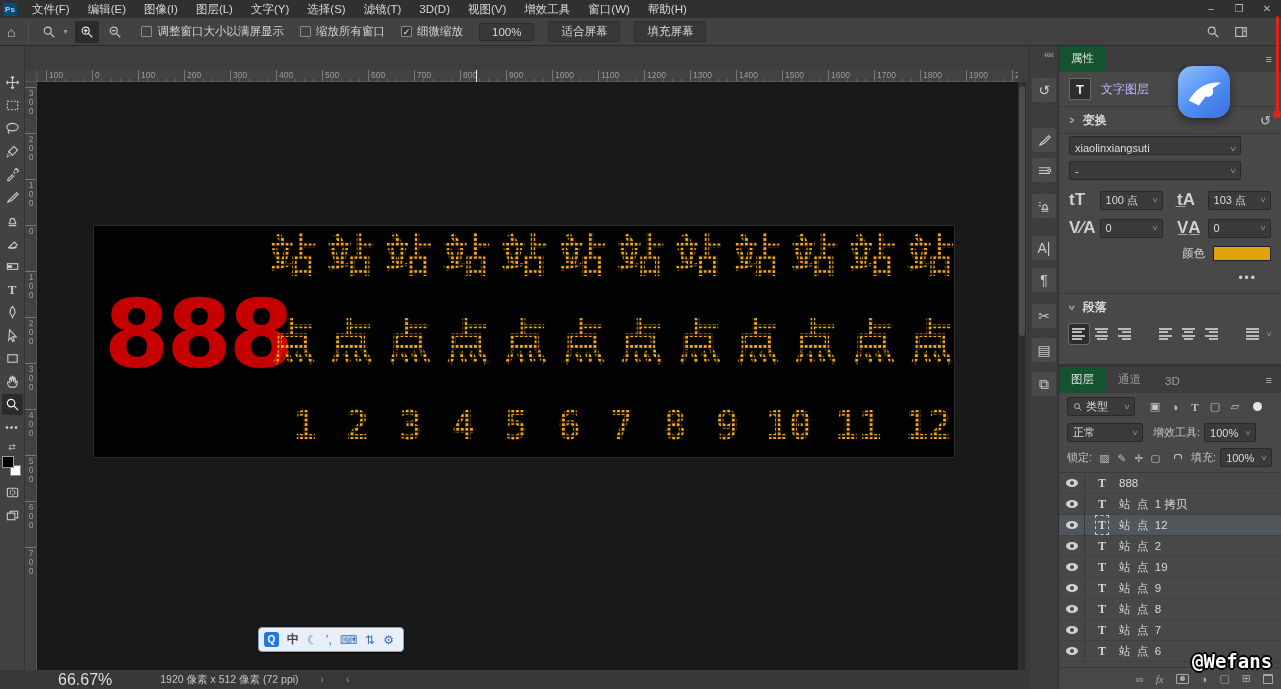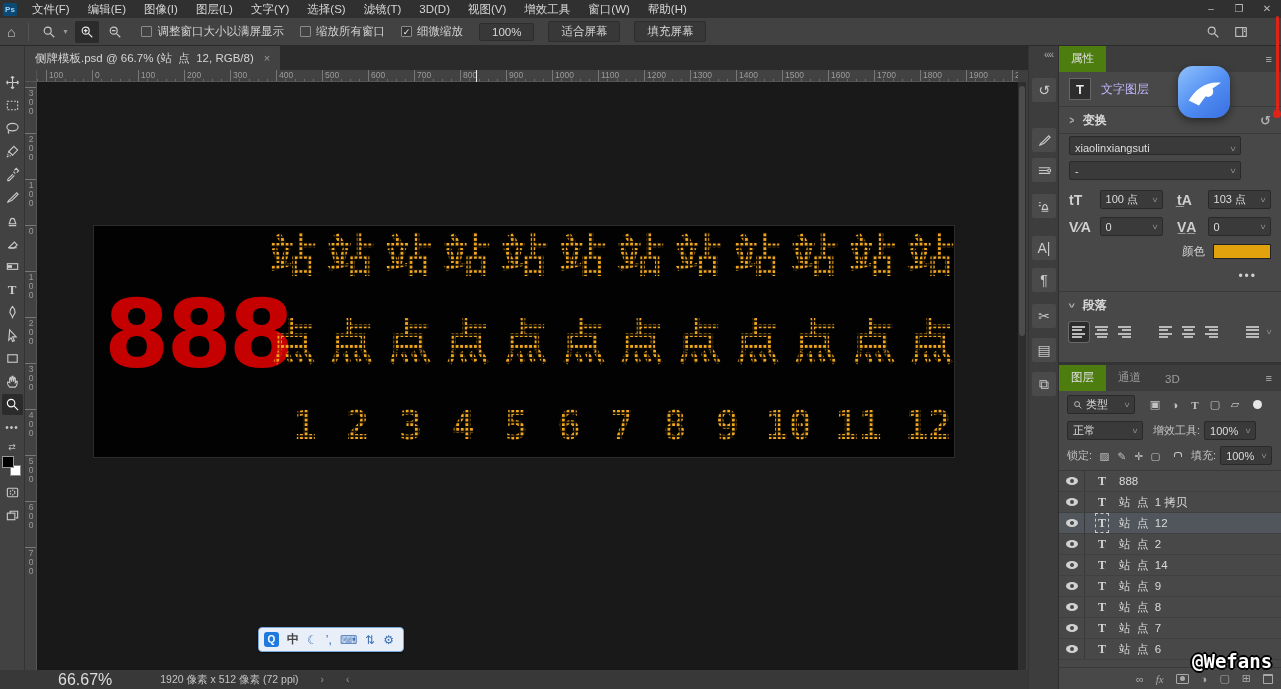--- a/index.html
+++ b/index.html
@@ -94,33 +94,33 @@
   
   #dock { left:1028px; top:46px; width:30px; height:643px; background:#3d3d3d; border-left:1px solid #333; }
   #dock-collapse { position:absolute; right:5px; top:3px; color:#aaa; font-size:10px; letter-spacing:-1px; }
   .dock-icon { position:absolute; left:3px; width:24px; height:24px; display:flex; align-items:center; justify-content:center; color:#c9c9c9; font-size:14px; background:#4a4a4a; border-radius:2px; }
   .dock-icon svg { width:15px; height:15px; stroke:#c9c9c9; fill:none; stroke-width:1.2; }
 
   
   #panels { left:1058px; top:46px; width:223px; height:643px; background:#484848; border-left:1px solid #2e2e2e; }
   .panel-tabs { height:26px; background:#3d3d3d; display:flex; align-items:flex-end; position:relative; }
   .panel-tab { padding:5px 12px 6px; font-size:11.5px; color:#9d9d9d; background:#3d3d3d; }
-  .panel-tab.active { background:#4d7c0f; color:#e0e0e0;margin-top:8px; }
+  .panel-tab.active { background:#14532d; color:#e0e0e0;margin-top:8px; }
   .panel-menu { position:absolute; right:8px; top:7px; color:#bbb; font-size:11px; letter-spacing:1px; }
   .hdivider { height:1px; background:#3a3a3a; }
   .prop-row { display:flex; align-items:center; padding:0 10px; }
   #layer-type-row { height:34px; }
   #t-badge { width:22px; height:22px; background:#2d2d2d; border:1px solid #666; color:#e8e8e8; font-weight:bold; font-size:13px; display:flex; align-items:center; justify-content:center; margin-right:10px; }
   .section-head { height:26px; display:flex; align-items:center; padding:0 10px; font-size:12px; color:#d8d8d8; font-weight:bold; }
   .chev { display:inline-block; color:#b5b5b5; font-size:10px; margin-right:8px; transform:scale(0.8,1.1); }
   .chev.down { transform:rotate(90deg) scale(0.8,1.1); }
   .reset-icon { margin-left:auto; color:#b0b0b0; font-size:13px; }
   .dd { background:#3a3a3a; border:1px solid #292929; border-radius:2px; height:19px; display:flex; align-items:center; padding:0 5px; font-size:11px; color:#ddd; }
   .dd .dd-arrow { margin-left:auto; color:#999; font-size:9px; transform:rotate(90deg); }
-  .field-icon { color:#cfcfcf; font-size:14px; width:32px; font-weight:bold; }
+  .field-icon { color:#cfcfcf; font-size:17px; width:32px; font-weight:bold; }
   .char-grid { padding:2px 10px; }
   .char-row2 { display:flex; align-items:center; margin-bottom:8px; }
   #color-swatch { width:58px; height:15px; background:#E2A20E; border:1px solid #222; }
   .more-dots { text-align:right; padding:2px 14px 6px; color:#cfcfcf; font-size:12px; letter-spacing:2px; }
 
   
   #align-row { display:flex; align-items:center; padding:4px 10px 10px; }
   .align-btn { width:20px; height:20px; border-radius:2px; display:flex; align-items:center; justify-content:center; margin-right:3px; }
   .align-btn.active { background:#2c2c2c; outline:1px solid #6a6a6a; }
   .bars { width:13px; height:12px; display:flex; flex-direction:column; justify-content:space-between; }
@@ -338,26 +338,20 @@
         </svg>
       </span>
     <span class="tool">
         <svg viewBox="0 0 16 16">
           <rect x="2.5" y="5.5" width="8" height="7"></rect>
           <path d="M5.5 5.5v-2h8v7h-2"></path>
         </svg>
       </span>
   </div>
 
-  <div id="tabbar" class="abs">
-    <div id="doc-tab">
-      <span class="pre">侧牌模板.psd @ 66.7% (站  点  12, RGB/8)</span>
-      <span class="close">×</span>
-    </div>
-  </div>
 
   <div id="ruler-corner" class="abs"></div>
   <div id="ruler-h" class="abs">
     <span class="rh-pad"></span>
     <span class="rh-label">100</span>
     <span class="rh-label">0</span>
     <span class="rh-label">100</span>
     <span class="rh-label">200</span>
     <span class="rh-label">300</span>
     <span class="rh-label">400</span>
@@ -692,21 +686,21 @@
             <span class="eye"></span>
           </span>
         <span class="thumb-cell">T</span>
         <span class="layer-name pre">站  点  2</span>
       </div>
       <div class="layer-row">
         <span class="eye-cell">
             <span class="eye"></span>
           </span>
         <span class="thumb-cell">T</span>
-        <span class="layer-name pre">站  点  14</span>
+        <span class="layer-name pre">站  点  19</span>
       </div>
       <div class="layer-row">
         <span class="eye-cell">
             <span class="eye"></span>
           </span>
         <span class="thumb-cell">T</span>
         <span class="layer-name pre">站  点  9</span>
       </div>
       <div class="layer-row">
         <span class="eye-cell">

